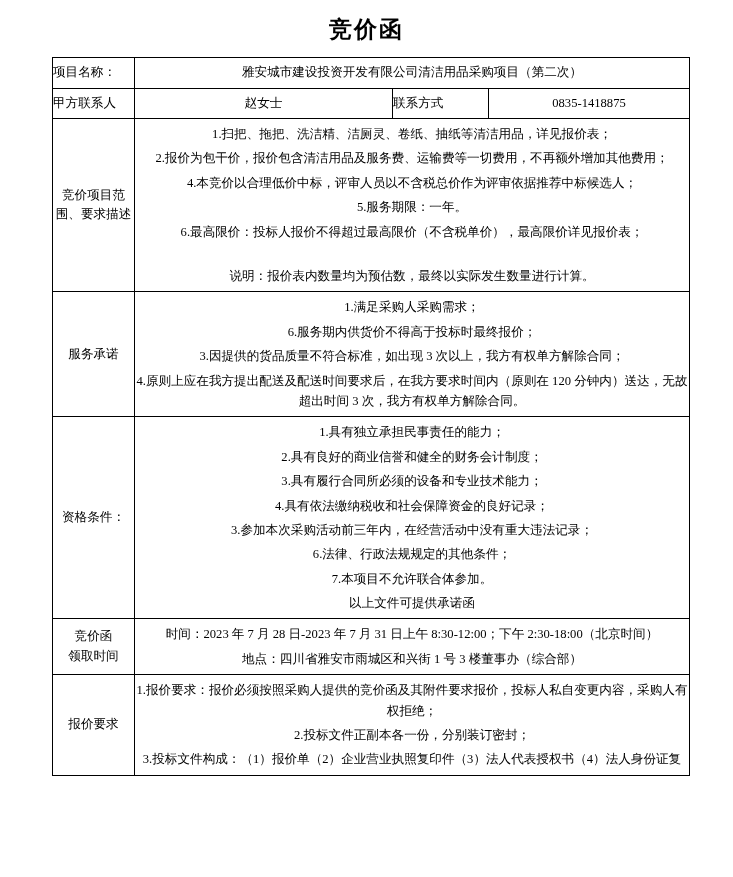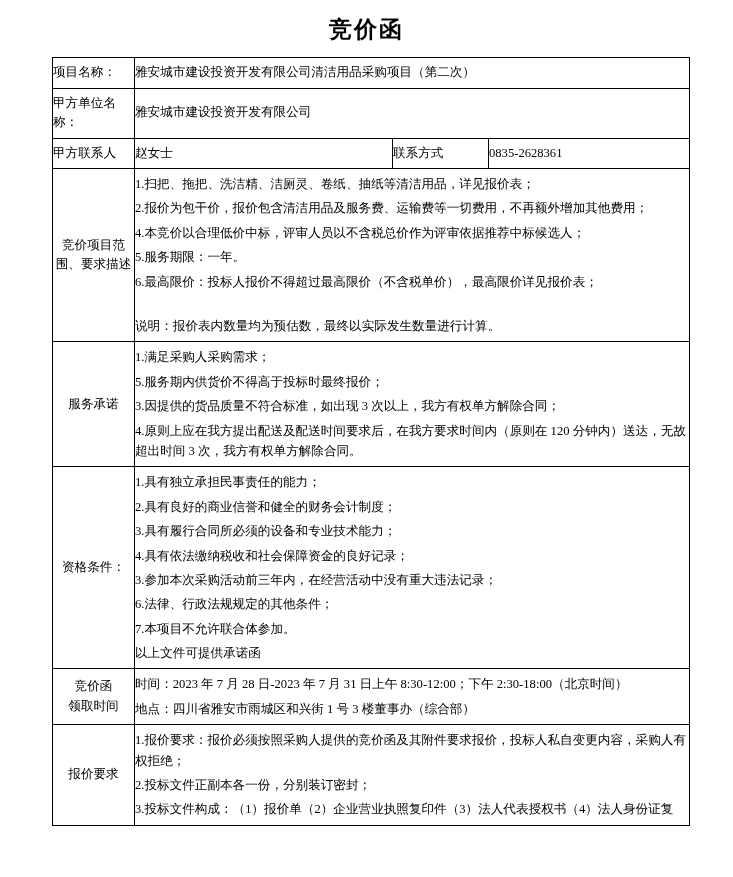--- a/index.html
+++ b/index.html
@@ -55,20 +55,21 @@
   }
   td.label-justify {
     width: 82px;
     text-align: left;
     padding-left: 10px;
     padding-right: 10px;
     letter-spacing: 0px;
   }
   td.value {
     padding-left: 10px;
+    text-align: center;
   }
   td.tall {
     vertical-align: middle;
     text-align: center;
   }
   .lines p {
     margin: 0 0 4px 0;
     line-height: 1.62;
   }
   .lines p:last-child {
@@ -100,47 +101,43 @@
       <col style="width:258px">
       <col style="width:96px">
       <col style="width:201px">
     </colgroup>
     <tbody>
       <tr>
         <td class="label-justify">项目名称：</td>
         <td class="value" colspan="3">雅安城市建设投资开发有限公司清洁用品采购项目（第二次）</td>
       </tr>
       <tr>
-        <td class="label-justify">甲方单位名称：</td>
-        <td class="value" colspan="3">雅安城市建设投资开发有限公司</td>
-      </tr>
-      <tr>
         <td class="label-justify">甲方联系人</td>
         <td class="value">赵女士</td>
         <td class="mid-label">联系方式</td>
-        <td class="value">0835-2628361</td>
+        <td class="value">0835-1418875</td>
       </tr>
 
       <tr>
         <td class="label-justify tall">竞价项目范围、要求描述</td>
         <td class="value lines" colspan="3">
           <p>1.扫把、拖把、洗洁精、洁厕灵、卷纸、抽纸等清洁用品，详见报价表；</p>
           <p>2.报价为包干价，报价包含清洁用品及服务费、运输费等一切费用，不再额外增加其他费用；</p>
           <p>4.本竞价以合理低价中标，评审人员以不含税总价作为评审依据推荐中标候选人；</p>
           <p>5.服务期限：一年。</p>
           <p>6.最高限价：投标人报价不得超过最高限价（不含税单价），最高限价详见报价表；</p>
           <p class="note">说明：报价表内数量均为预估数，最终以实际发生数量进行计算。</p>
         </td>
       </tr>
 
       <tr>
         <td class="label-justify tall">服务承诺</td>
         <td class="value lines" colspan="3">
           <p>1.满足采购人采购需求；</p>
-          <p>5.服务期内供货价不得高于投标时最终报价；</p>
+          <p>6.服务期内供货价不得高于投标时最终报价；</p>
           <p>3.因提供的货品质量不符合标准，如出现 3 次以上，我方有权单方解除合同；</p>
           <p>4.原则上应在我方提出配送及配送时间要求后，在我方要求时间内（原则在 120 分钟内）送达，无故超出时间 3 次，我方有权单方解除合同。</p>
         </td>
       </tr>
 
       <tr>
         <td class="label-justify tall">资格条件：</td>
         <td class="value lines" colspan="3">
           <p>1.具有独立承担民事责任的能力；</p>
           <p>2.具有良好的商业信誉和健全的财务会计制度；</p>

